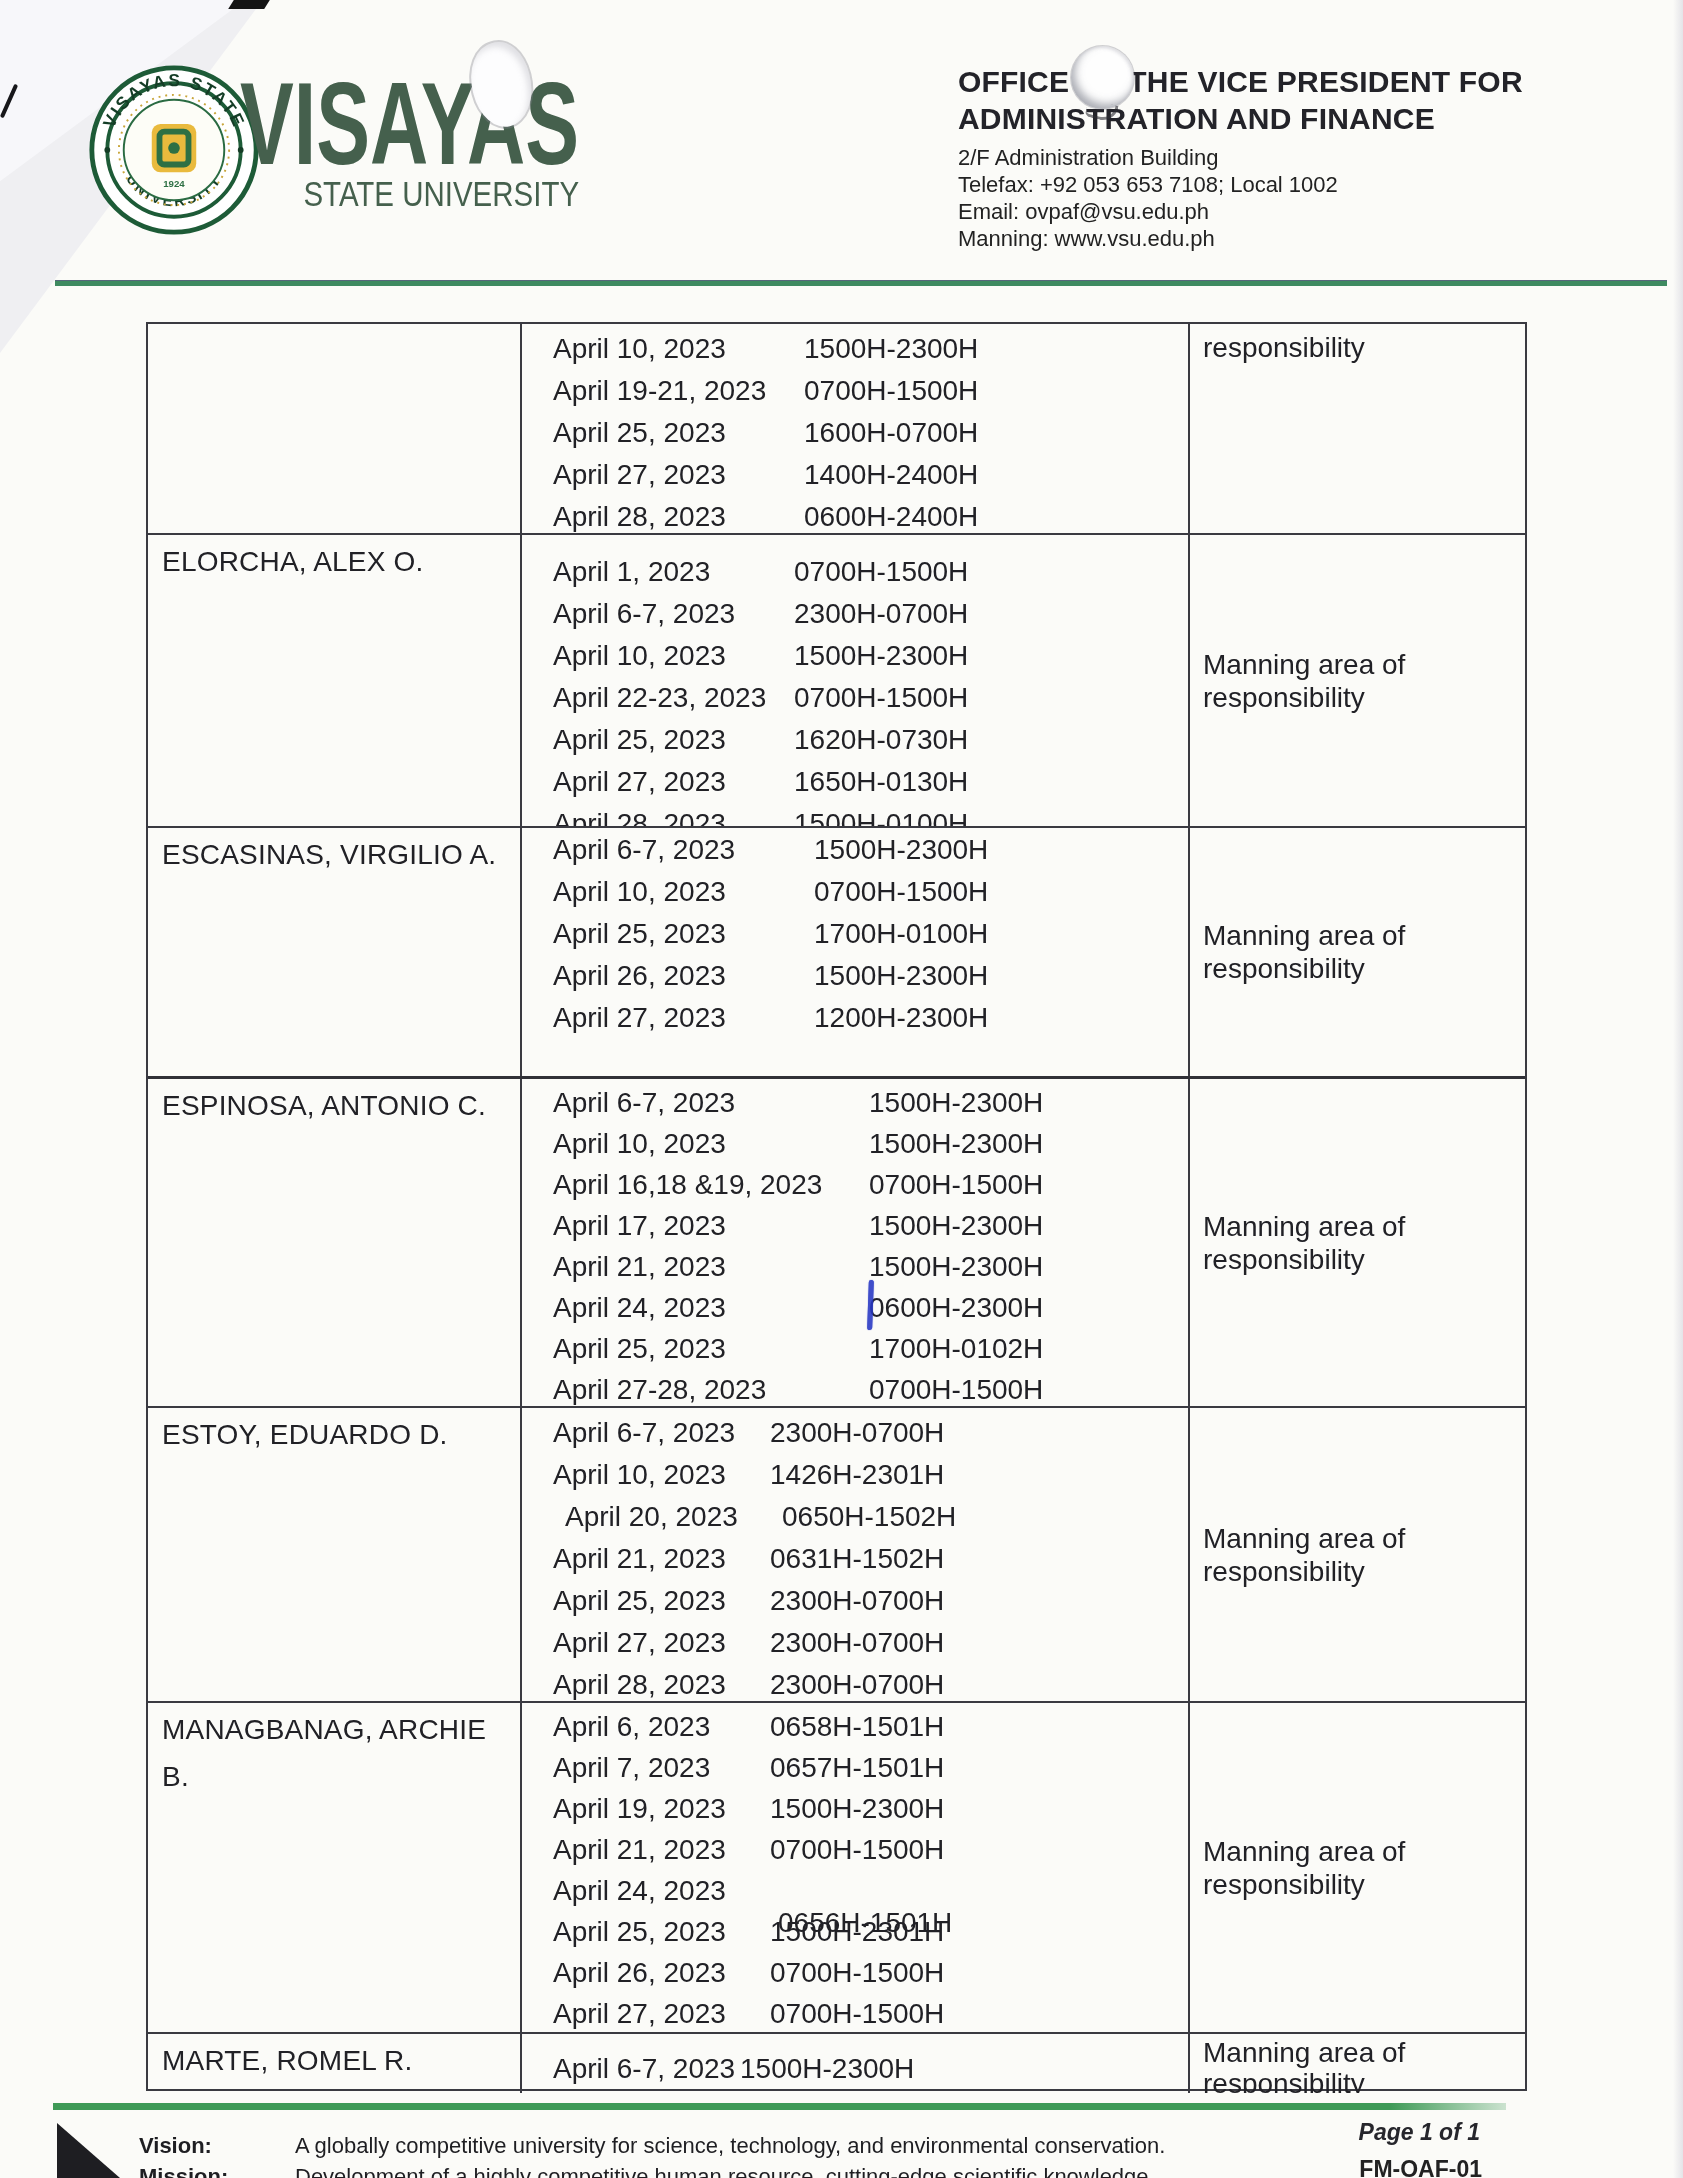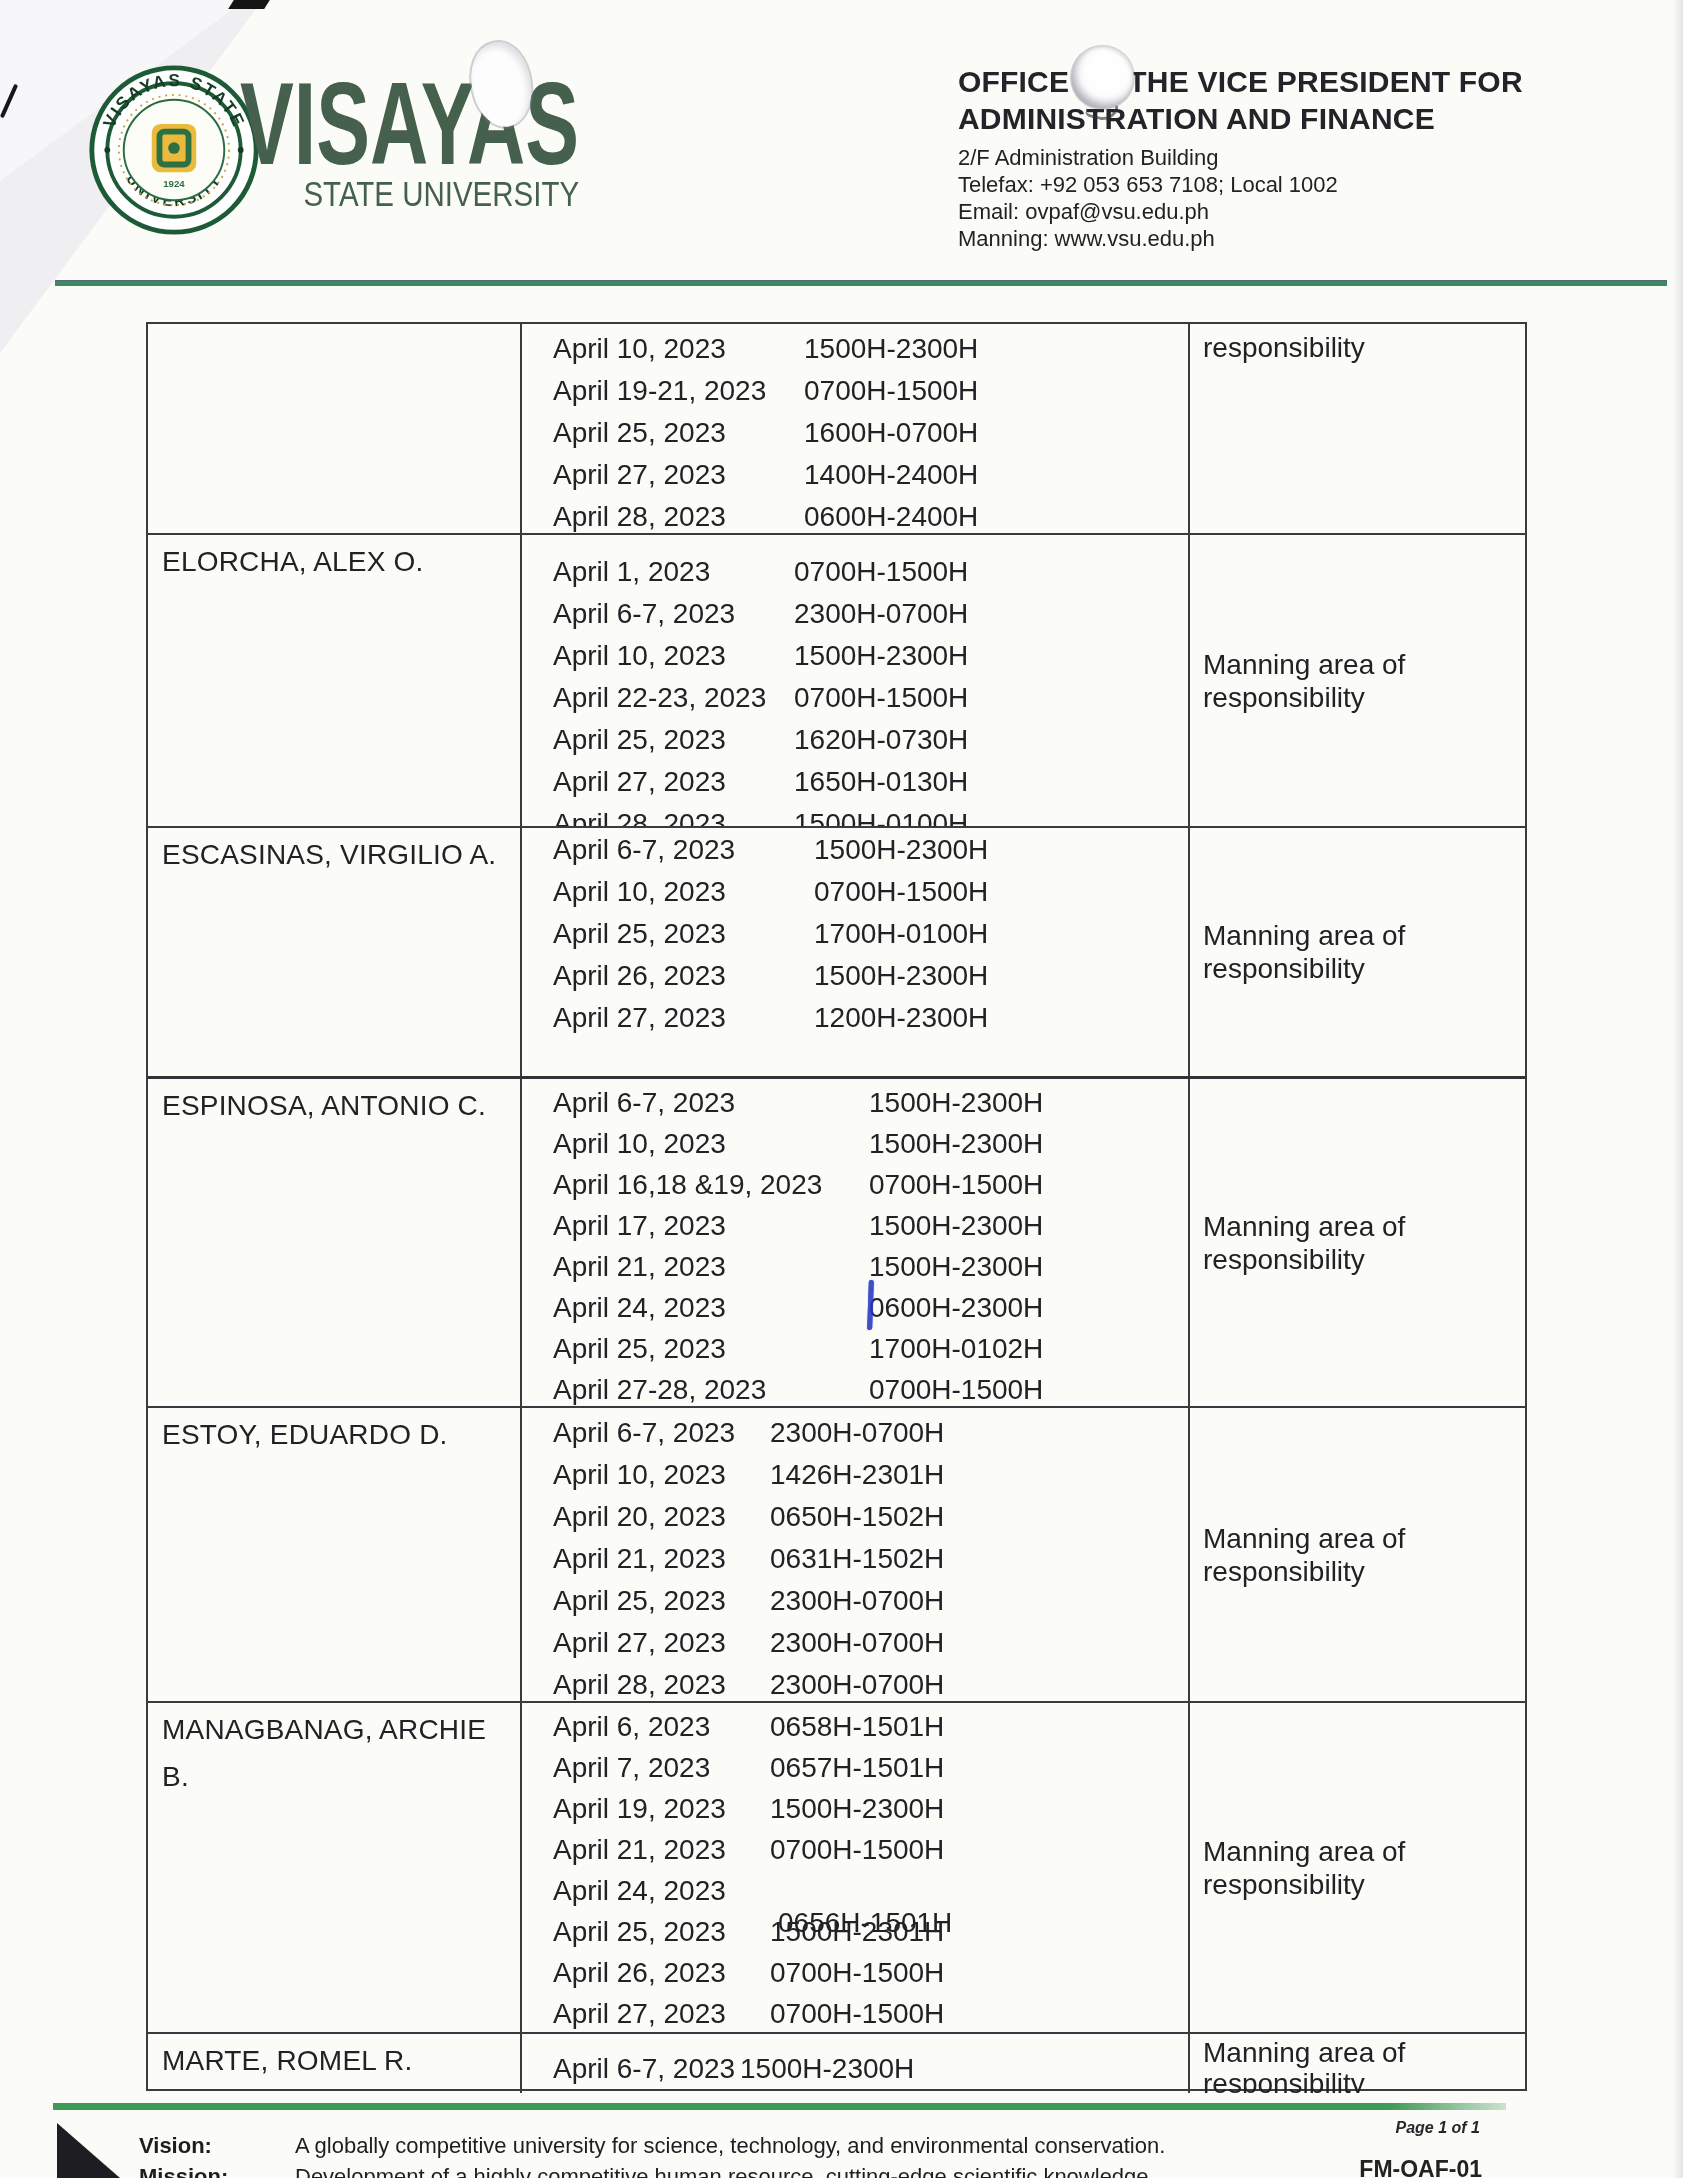--- a/index.html
+++ b/index.html
@@ -58,21 +58,21 @@
   .entry{position:relative;font-size:28px;padding-left:31px;white-space:nowrap;}
   .entry .time{position:absolute;top:0;}
   .manning-cell{flex:1;display:flex;flex-direction:column;justify-content:center;
     padding-left:13px;font-size:28px;line-height:33px;}
   .manning-cell.top{justify-content:flex-start;padding-top:7px;}
   .manning-cell.tight{justify-content:flex-start;padding-top:3px;line-height:31px;}
   .prewrap{white-space:pre-line;}
   
   .footer-label{position:absolute;left:139px;font-weight:bold;font-size:22px;color:#1e1e22;}
   .footer-text{position:absolute;left:295px;font-size:22px;color:#1e1e22;}
-  .page-num{position:absolute;right:203px;top:2119px;font-size:16px;font-style:italic;font-weight:bold;color:#26262c;}
+  .page-num{position:absolute;right:203px;top:2119px;font-size:23px;font-style:italic;font-weight:bold;color:#26262c;}
   .form-code{position:absolute;right:201px;top:2156px;font-size:23px;font-weight:bold;color:#222;}
 </style>
 </head>
 <body>
 
 <div class="page">
 
   <div class="fold-gray"></div>
   <div class="fold-white"></div>
   <div class="corner-mark-top"></div>
@@ -178,21 +178,21 @@
           <div class="entry" style="height: 41px; line-height: 41px;"><span class="date">April 27-28, 2023</span><span class="time" style="left: 347px;">0700H-1500H</span></div>
         </div>
         <div class="cell manning-cell prewrap">Manning area of
 responsibility</div>
       </div>
       <div class="trow" style="top: 1082px; height: 295px;">
         <div class="cell name-cell prewrap">ESTOY, EDUARDO D.</div>
         <div class="cell dates-cell" style="padding-top: 4px;">
           <div class="entry" style="height: 42px; line-height: 42px;"><span class="date">April 6-7, 2023</span><span class="time" style="left: 248px;">2300H-0700H</span></div>
           <div class="entry" style="height: 42px; line-height: 42px;"><span class="date">April 10, 2023</span><span class="time" style="left: 248px;">1426H-2301H</span></div>
-          <div class="entry" style="height: 42px; line-height: 42px;"><span class="date">April 20, 2023</span><span class="time" style="left: 248px;">0650H-1502H</span></div>
+          <div class="entry" style="height: 42px; line-height: 42px; margin-left: 12px;"><span class="date">April 20, 2023</span><span class="time" style="left: 248px;">0650H-1502H</span></div>
           <div class="entry" style="height: 42px; line-height: 42px;"><span class="date">April 21, 2023</span><span class="time" style="left: 248px;">0631H-1502H</span></div>
           <div class="entry" style="height: 42px; line-height: 42px;"><span class="date">April 25, 2023</span><span class="time" style="left: 248px;">2300H-0700H</span></div>
           <div class="entry" style="height: 42px; line-height: 42px;"><span class="date">April 27, 2023</span><span class="time" style="left: 248px;">2300H-0700H</span></div>
           <div class="entry" style="height: 42px; line-height: 42px;"><span class="date">April 28, 2023</span><span class="time" style="left: 248px;">2300H-0700H</span></div>
         </div>
         <div class="cell manning-cell prewrap">Manning area of
 responsibility</div>
       </div>
       <div class="trow" style="top: 1377px; height: 331px;">
         <div class="cell name-cell prewrap">MANAGBANAG, ARCHIE

